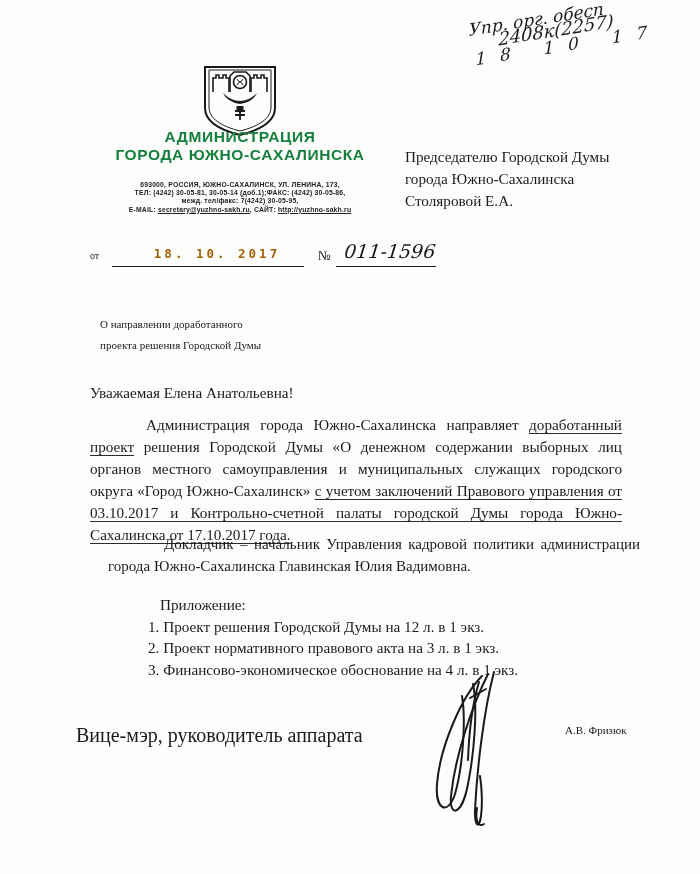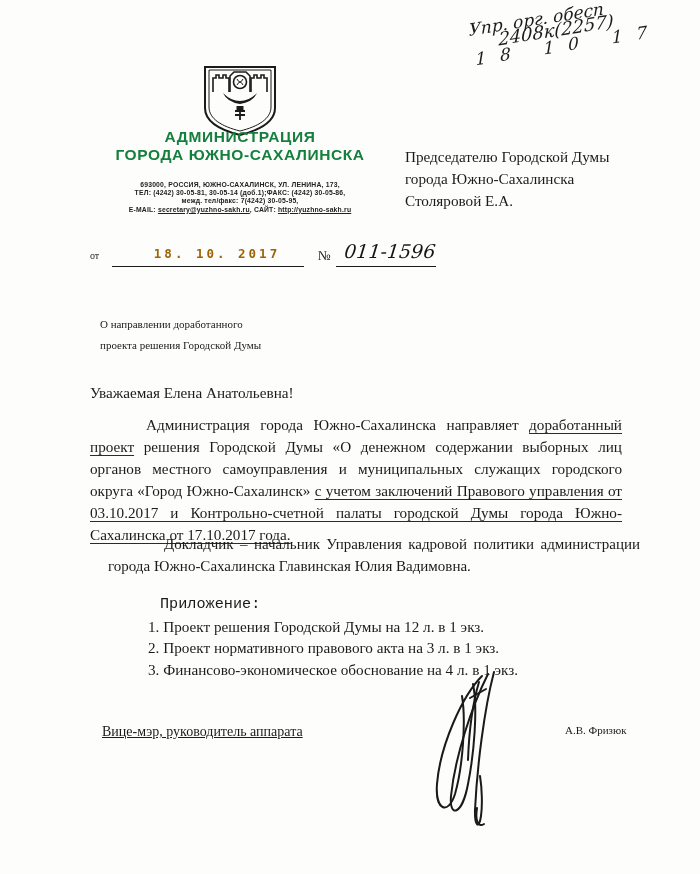--- a/index.html
+++ b/index.html
@@ -58,23 +58,23 @@
     position:absolute;left:90px;top:414px;width:532px;
     font-size:15.2px;line-height:22px;text-align:justify;text-indent:56px;
   }
   .u-pen{text-decoration:underline;text-decoration-thickness:1.4px;text-underline-offset:3px;text-decoration-color:#2b2b2b;}
   .body-p2{
     position:absolute;left:108px;top:533px;width:532px;
     font-size:15px;line-height:22px;text-align:justify;text-indent:56px;
   }
   
   .attachments{position:absolute;left:148px;top:594px;width:420px;font-size:15.2px;line-height:21.5px;}
-  .attachments .att-title{margin-left:12px;font-family:Liberation Mono, monospace;}
+  .attachments .att-title{margin-left:12px;}
   
-  .sig-label{position:absolute;left:102px;top:724px;font-size:14px;text-decoration:underline;}
+  .sig-label{position:absolute;left:76px;top:724px;font-size:20px;}
   .sig-name{position:absolute;left:565px;top:724px;font-size:11px;}
   .sig-stroke{position:absolute;left:422px;top:668px;width:95px;height:170px;}
   ul,li{margin:0;padding:0;list-style:none;}
 </style>
 </head>
 <body>
 
 <div class="page">
 
   <div class="annotation">

